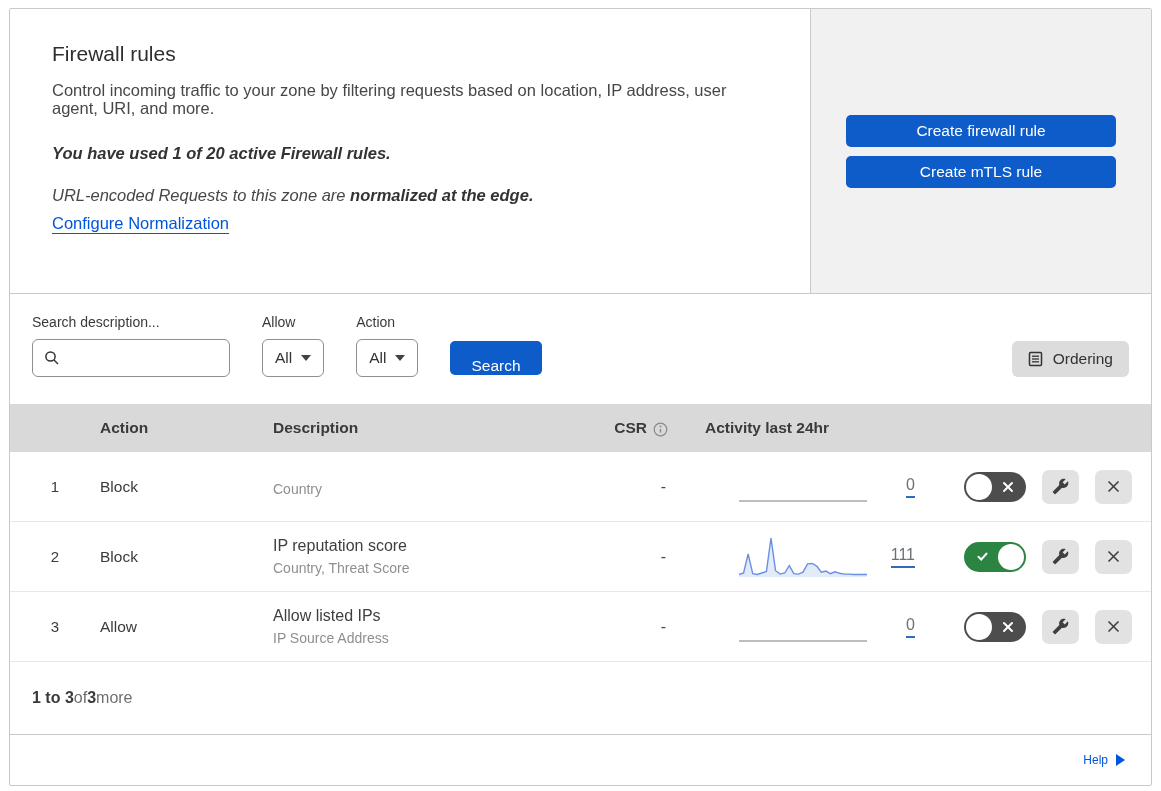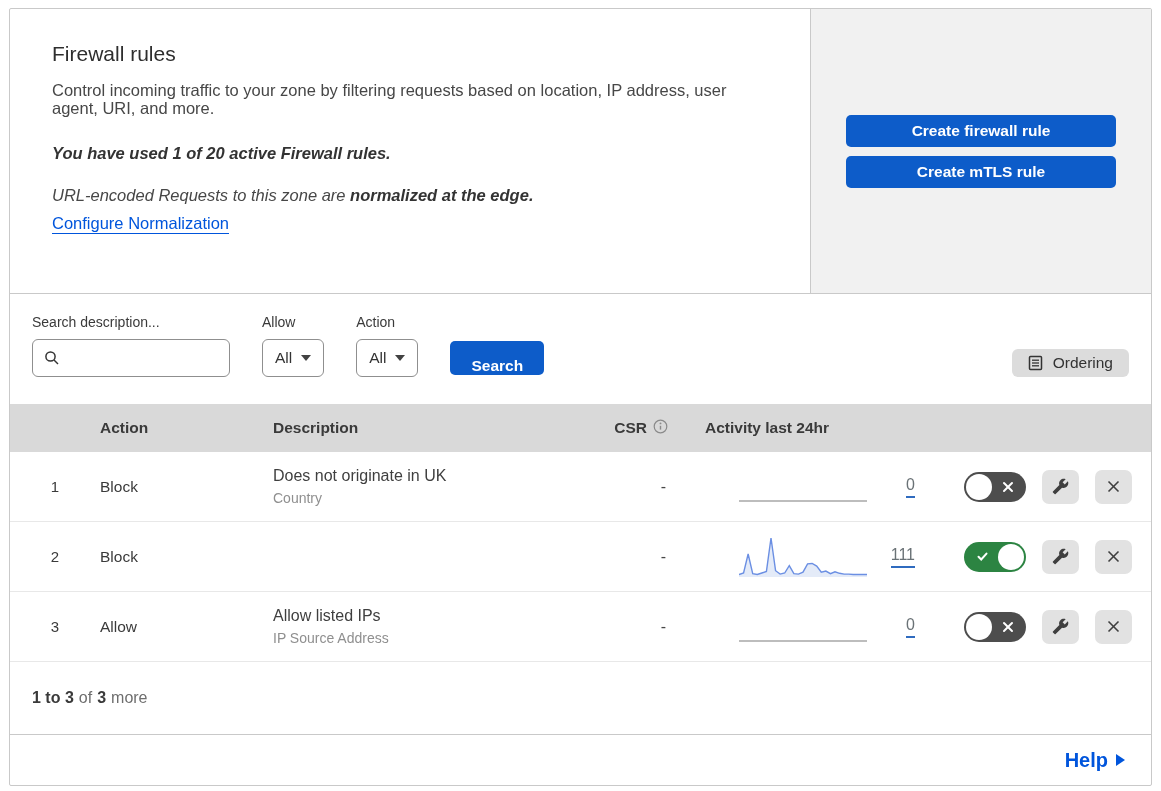--- a/index.html
+++ b/index.html
@@ -22,61 +22,61 @@
   
   .top{display:flex;border-bottom:1px solid var(--border);min-height:285px;}
   .top-left{flex:1;padding:33px 42px 28px;}
   .page-title{font-size:21px;font-weight:400;color:#2e2e2e;margin:0 0 15px;}
   .desc{font-size:16.5px;line-height:18px;color:#474747;margin:0;max-width:730px;}
   .usage{font-size:16.5px;font-weight:700;color:#333;margin:27px 0 0;font-style:italic;}
   .norm{font-size:16.5px;color:#474747;margin:23px 0 0;font-style:italic;}
   .norm strong{color:#333;}
   .norm-link{display:inline-block;margin-top:9px;font-size:16.5px;color:var(--link);text-decoration:underline;text-underline-offset:4px;cursor:pointer;}
   .top-right{width:341px;background:var(--panel-bg);border-left:1px solid var(--border);display:flex;flex-direction:column;justify-content:center;gap:9px;padding:0 35px;}
-  .btn-primary{background:var(--blue);color:#fff;border:none;border-radius:5px;height:32px;font-size:15.5px;font-family:inherit;cursor:pointer;font-weight:bold;}
+  .btn-primary{background:var(--blue);color:#fff;border:none;border-radius:5px;height:32px;font-size:15.5px;font-family:inherit;cursor:pointer;}
 
   
   .filter-bar{display:flex;justify-content:space-between;align-items:flex-end;padding:20px 22px 27px;}
   .filter-left{display:flex;align-items:flex-end;gap:32px;}
   .field-label{display:block;font-size:14px;color:#3a3a3a;margin-bottom:9px;}
   .search-box{width:198px;height:38px;border:1px solid #8f8f8f;border-radius:6px;display:flex;align-items:center;padding-left:11px;background:#fff;}
   .search-box input{border:none;outline:none;flex:1;font-size:15px;font-family:inherit;min-width:0;background:transparent;}
   .dropdown{height:38px;border:1px solid #8f8f8f;border-radius:6px;display:flex;align-items:center;gap:9px;padding:0 12px;font-size:15.5px;color:#333;cursor:pointer;background:#fff;}
   .caret{width:0;height:0;border-left:5px solid transparent;border-right:5px solid transparent;border-top:6px solid #424242;}
   .btn-search{height:34px;padding:16px 21px;margin-bottom:2px;border-radius:5px;}
-  .btn-ordering{height:28px;background:#dcdcdc;border:none;border-radius:6px;display:flex;align-items:center;gap:10px;padding:0 16px;font-size:15.5px;color:#333;font-family:inherit;cursor:pointer;}
+  .btn-ordering{height:36px;background:#dcdcdc;border:none;border-radius:6px;display:flex;align-items:center;gap:10px;padding:0 16px;font-size:15.5px;color:#333;font-family:inherit;cursor:pointer;}
 
   
   .t-grid{display:grid;grid-template-columns:90px 173px 297px 100px 245px 1fr;align-items:center;}
   .thead{background:var(--head-bg);height:48px;font-size:15.5px;font-weight:700;color:#3a3a3a;}
-  .th-csr{display:flex;justify-content:flex-end;align-items:flex-start;gap:6px;padding-right:2px;}
+  .th-csr{display:flex;justify-content:flex-end;align-items:flex-end;gap:6px;padding-right:2px;}
   .th-activity{padding-left:35px;}
   .row{height:70px;border-bottom:1px solid var(--row-border);}
   .cell-num{text-align:center;font-size:15px;color:#3a3a3a;}
   .cell-action{font-size:15.5px;color:#3a3a3a;}
   .cell-desc .main{font-size:16px;color:#3f3f3f;}
   .cell-desc .sub{font-size:14px;color:var(--sub);margin-top:5px;}
   .cell-csr{text-align:right;padding-right:4px;font-size:16px;color:#474747;}
   .cell-activity{display:flex;align-items:center;padding-left:35px;}
   .spark-wrap{width:128px;height:44px;margin-left:34px;display:flex;align-items:flex-end;}
   .flat-line{width:128px;height:2px;background:#bdbdbd;margin-bottom:7px;}
   .count-link{margin-left:auto;font-size:16px;color:#6a7276;border-bottom:2px solid #2f6bbf;padding-bottom:2px;cursor:pointer;line-height:1.2;}
   .cell-controls{display:flex;justify-content:flex-end;align-items:center;gap:16px;padding-right:19px;}
   .toggle{width:62px;height:30px;border-radius:15px;display:flex;align-items:center;padding:0 2px;cursor:pointer;}
   .toggle .knob{width:26px;height:26px;border-radius:50%;background:#fff;}
   .toggle .glyph{flex:1;display:flex;justify-content:center;align-items:center;}
   .toggle.off{background:var(--toggle-off);}
   .toggle.on{background:var(--green);}
   .icon-btn{width:37px;height:34px;background:#e2e2e2;border:none;border-radius:7px;display:flex;align-items:center;justify-content:center;cursor:pointer;}
   .wrench-svg{transform:scaleX(-1);}
 
-  .tfoot{height:72px;display:flex;align-items:center;padding-left:22px;font-size:16px;color:#6e6e6e;gap:5px;}
+  .tfoot{height:72px;display:flex;align-items:center;padding-left:22px;font-size:16px;color:#6e6e6e;}
   .tfoot b{color:#3a3a3a;}
   .help-bar{height:51px;border-top:1px solid var(--border);display:flex;align-items:center;justify-content:flex-end;padding-right:26px;gap:8px;}
-  .help-label{color:var(--link);font-size:20px;cursor:pointer;font-weight:bold;}
+  .help-label{color:var(--link);font-size:12px;cursor:pointer;}
   .help-arrow{width:0;height:0;border-top:6px solid transparent;border-bottom:6px solid transparent;border-left:9px solid var(--link);}
 </style>
 </head>
 <body>
 
 <div class="page">
   <div class="card">
 
     <div class="top">
       <div class="top-left">
@@ -151,21 +151,20 @@
       </div>
       <div class="th-activity">Activity last 24hr</div>
       <div></div>
     </div>
 
     <div id="table-body">
   <div class="t-grid row">
     <div class="cell-num">1</div>
     <div class="cell-action">Block</div>
     <div class="cell-desc">
-      <div class="main">Does not originate in UK</div>
       <div class="sub">Country</div>
     </div>
     <div class="cell-csr">-</div>
     <div class="cell-activity">
       <div class="spark-wrap">
               <div class="flat-line"></div>
             </div>
       <span class="count-link">0</span>
     </div>
     <div class="cell-controls">
@@ -194,20 +193,22 @@
                 </svg>
         </span>
       </button>
     </div>
   </div>
 
   <div class="t-grid row">
     <div class="cell-num">2</div>
     <div class="cell-action">Block</div>
     <div class="cell-desc">
+      <div class="main">IP reputation score</div>
+      <div class="sub">Country, Threat Score</div>
     </div>
     <div class="cell-csr">-</div>
     <div class="cell-activity">
       <div class="spark-wrap">
               <svg width="128" height="44" viewBox="0 0 128 44">
                 <polygon points="0,39.5 4.571428571428571,38.0 9.142857142857142,19.0 13.714285714285714,38.7 18.285714285714285,39.5 22.857142857142858,38.0 27.428571428571427,36.4 32,3.0 36.57142857142857,35.7 41.142857142857146,39.1 45.714285714285715,38.0 50.285714285714285,30.7 54.857142857142854,38.7 59.42857142857143,39.1 64,37.2 68.57142857142857,28.8 73.14285714285714,28.5 77.71428571428571,31.1 82.28571428571429,37.2 86.85714285714286,36.1 91.42857142857143,38.7 96,36.8 100.57142857142857,38.3 105.14285714285714,39.1 109.71428571428571,39.1 114.28571428571429,39.5 118.85714285714286,39.5 123.42857142857143,39.5 128,39.5 128,42 0,42" fill="#e4ebf8"></polygon>
                 <polyline points="0,39.5 4.571428571428571,38.0 9.142857142857142,19.0 13.714285714285714,38.7 18.285714285714285,39.5 22.857142857142858,38.0 27.428571428571427,36.4 32,3.0 36.57142857142857,35.7 41.142857142857146,39.1 45.714285714285715,38.0 50.285714285714285,30.7 54.857142857142854,38.7 59.42857142857143,39.1 64,37.2 68.57142857142857,28.8 73.14285714285714,28.5 77.71428571428571,31.1 82.28571428571429,37.2 86.85714285714286,36.1 91.42857142857143,38.7 96,36.8 100.57142857142857,38.3 105.14285714285714,39.1 109.71428571428571,39.1 114.28571428571429,39.5 118.85714285714286,39.5 123.42857142857143,39.5 128,39.5" fill="none" stroke="#6b8fe3" stroke-width="1.4"></polyline>
               </svg>
             </div>
       <span class="count-link">111</span>

